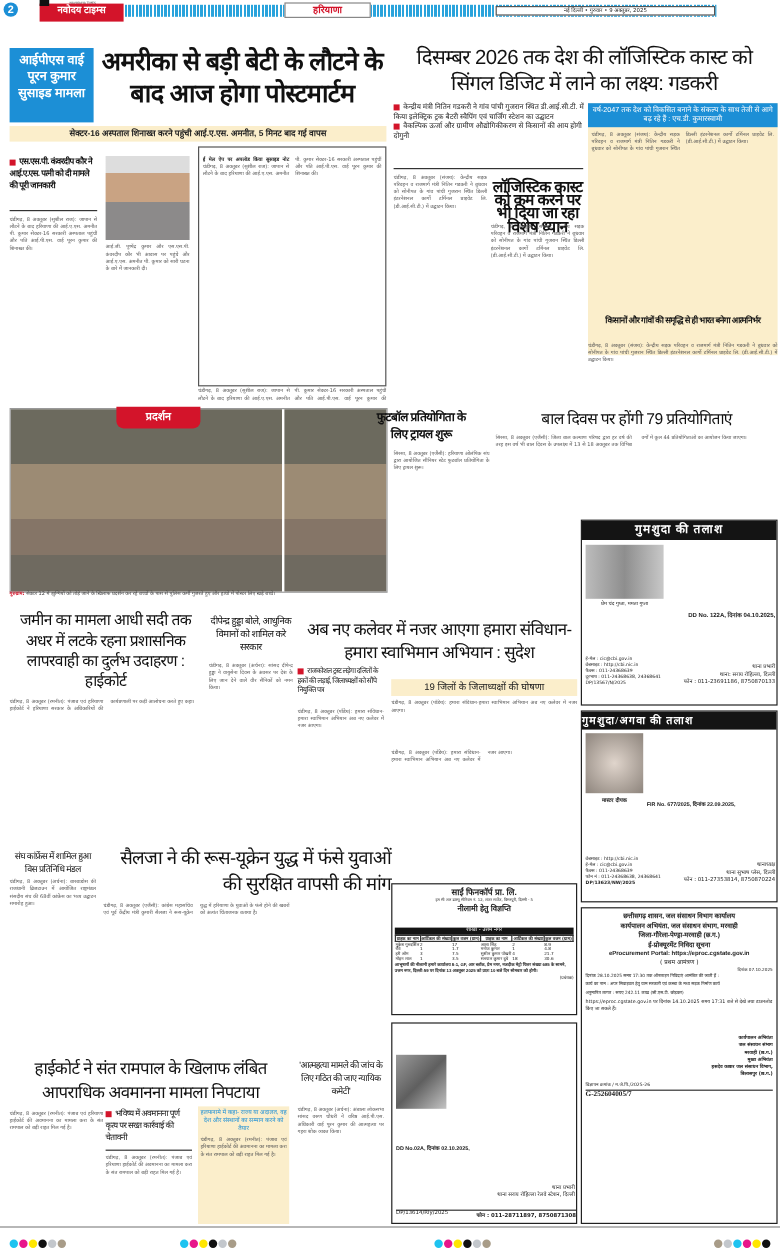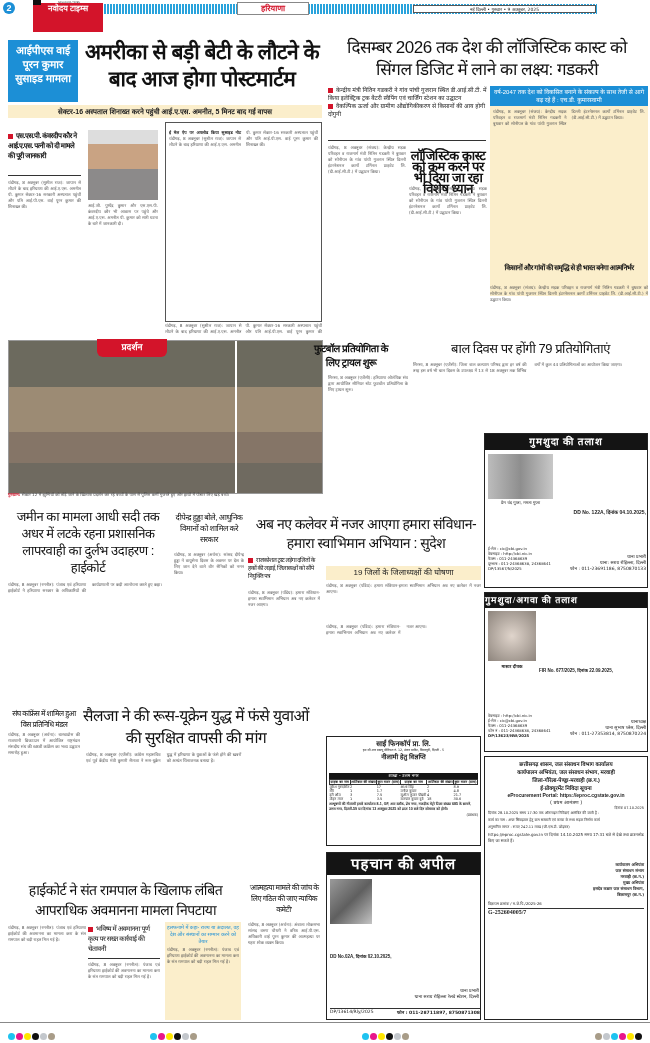--- a/index.html
+++ b/index.html
@@ -11,21 +11,21 @@
 .photo{background:linear-gradient(135deg,#7c6e5e,#b9a78e 30%,#6d6256 60%,#a99983);}
 .rule{background:#333;height:1px}
 .dots span{display:inline-block;width:7px;height:7px;border-radius:50%;margin-right:1px}
 </style>
 </head>
 <body>
 
 <div class="abs" style="left:0;top:0;width:650px;height:16px;">
   <div class="abs" style="left:3px;top:2px;width:12px;height:12px;border-radius:50%;background:#1c8fd6;color:#fff;font:bold 9px 'Liberation Sans',sans-serif;text-align:center;line-height:12px;">2</div>
   <div class="abs" style="left:58px;top:1px;font-size:2.5px;color:#333;">NAVODAYA TIMES</div>
-  <div class="abs" style="left:33px;top:3px;width:70px;height:29px;background:#d3142a;color:#fff;font:bold 8px 'Liberation Sans',sans-serif;text-align:center;line-height:11px;">नवोदय टाइम्स</div>
+  <div class="abs" style="left:33px;top:3px;width:70px;height:15px;background:#d3142a;color:#fff;font:bold 8px 'Liberation Sans',sans-serif;text-align:center;line-height:11px;">नवोदय टाइम्स</div>
   <div class="abs" style="left:33px;top:0;width:8px;height:5px;background:#111;"></div>
   <div class="abs" style="left:104px;top:4px;width:493px;height:10px;background:repeating-linear-gradient(90deg,#29a3dc 0 2px,#fff 2px 3px);"></div>
   <div class="abs" style="left:237px;top:2px;width:72px;height:13px;background:#fff;border:1px solid #888;color:#d3142a;font:bold 8px 'Liberation Sans',sans-serif;text-align:center;line-height:11px;">हरियाणा</div>
   <div class="abs" style="left:413px;top:5px;width:183px;height:8px;background:#fff;border:1px solid #555;font-size:4.5px;line-height:7px;text-align:center;">नई दिल्ली • गुरुवार • 9 अक्तूबर, 2025</div>
 </div>
 
 <div class="abs" style="left:8px;top:40px;width:70px;height:62px;background:#1c8fd6;color:#fff;font:bold 10.5px 'Liberation Sans',sans-serif;text-align:center;line-height:14px;padding-top:3px;">आईपीएस वाई पूरन कुमार सुसाइड मामला</div>
 <div class="abs hd" style="left:82px;top:38px;width:240px;font-size:21px;line-height:27px;">अमरीका से बड़ी बेटी के लौटने के बाद आज होगा पोस्टमार्टम</div>
 <div class="abs" style="left:8px;top:105px;width:314px;height:13px;background:#fbeecb;font:bold 7px 'Liberation Sans',sans-serif;text-align:center;line-height:13px;">सेक्टर-16 अस्पताल शिनाख्त करने पहुंची आई.ए.एस. अमनीत, 5 मिनट बाद गई वापस</div>
 
@@ -124,21 +124,21 @@
   </div>
   <div class="abs" style="left:78px;top:126px;width:83px;font-size:4.5px;line-height:6px;text-align:right;">
     <div>थानाध्यक्ष</div>
     <div>थाना सुभाष प्लेस, दिल्ली</div>
     <div>फोन : 011-27353814, 8750870224</div>
   </div>
 </div>
 
 <div class="abs hd" style="left:8px;top:708px;width:72px;font-size:7.5px;font-weight:normal;line-height:11px;">संघ कांफ्रेंस में शामिल हुआ विस प्रतिनिधि मंडल</div>
 <div class="abs txt" style="left:8px;top:732px;width:72px;height:100px;">चंडीगढ़, 8 अक्तूबर (अर्चना): बारबाडोस की राजधानी ब्रिजटाउन में आयोजित राष्ट्रमंडल संसदीय संघ की 68वीं कांफ्रेंस का भव्य उद्घाटन समारोह हुआ।</div>
-<div class="abs hd" style="left:78px;top:705px;width:236px;font-size:15.5px;font-weight:normal;line-height:22px;">सैलजा ने की रूस-यूक्रेन युद्ध में फंसे युवाओं की सुरक्षित वापसी की मांग</div>
+<div class="abs hd" style="left:90px;top:705px;width:236px;font-size:15.5px;font-weight:normal;line-height:22px;text-align:right;">सैलजा ने की रूस-यूक्रेन युद्ध में फंसे युवाओं की सुरक्षित वापसी की मांग</div>
 <div class="abs txt" style="left:86px;top:752px;width:236px;height:80px;column-count:3;column-gap:6px;">चंडीगढ़, 8 अक्तूबर (एजैंसी): कांग्रेस महासचिव एवं पूर्व केंद्रीय मंत्री कुमारी सैलजा ने रूस-यूक्रेन युद्ध में हरियाणा के युवाओं के फंसे होने की खबरों को अत्यंत चिंताजनक बताया है।</div>
 
 <div class="abs" style="left:326px;top:736px;width:155px;height:110px;border:1px solid #222;padding:2px;">
   <div style="font:bold 7px 'Liberation Sans',sans-serif;text-align:center;">साईं फिनकॉर्प प्रा. लि.</div>
   <div style="font-size:3.2px;text-align:center;">हम सी आर डब्ल्यू सीरियल नं. 12, शंकर मार्केट, बिसरपुरी, दिल्ली - 5</div>
   <div style="font:bold 6.5px 'Liberation Sans',sans-serif;text-align:center;">नीलामी हेतु विज्ञप्ति</div>
   <div class="txt" style="height:12px;font-size:3.2px;line-height:4px;"></div>
   <div style="background:#141414;color:#fff;font-size:4.5px;text-align:center;line-height:6px;">शाखा - उत्तम नगर</div>
   <table style="width:100%;border-collapse:collapse;font-size:3.5px;line-height:4px;">
     <tbody>
@@ -182,21 +182,20 @@
           <td>18</td>
           <td>30.6</td>
     </tr>
   </tbody>
     </table>
   <div style="font:bold 3.6px 'Liberation Sans',sans-serif;line-height:5px;margin-top:1px;">आभूषणों की नीलामी हमारे कार्यालय 8-1, GF, आर ब्लॉक, प्रेम नगर, नजदीक मेट्रो पिलर संख्या 685 के सामने, उत्तम नगर, दिल्ली-59 पर दिनांक 13 अक्तूबर 2025 को प्रातः 10 बजे दिन सोमवार को होगी।</div>
   <div style="font-size:3.5px;text-align:right;">(प्रबंधक)</div>
 </div>
 
 <div class="abs" style="left:326px;top:852px;width:155px;height:168px;border:1px solid #222;">
-  <div style="background:#141414;color:#fff;font:bold 15px 'Liberation Serif',serif;text-align:center;line-height:22px;letter-spacing:1px;">पहचान की अपील</div>
   <div class="abs photo" style="left:3px;top:26px;width:42px;height:45px;background:linear-gradient(135deg,#9a9a9a,#5f5f5f 50%,#c4c4c4);"></div>
   <div class="abs txt" style="left:48px;top:26px;width:104px;height:70px;color:#333;"></div>
   <div class="abs" style="left:3px;top:100px;width:150px;font:bold 4.5px 'Liberation Sans',sans-serif;">DD No.02A, दिनांक 02.10.2025,</div>
   <div class="abs" style="left:40px;top:135px;width:112px;font-size:4.5px;line-height:6px;text-align:right;">
     <div>थाना प्रभारी</div>
     <div>थाना सराय रोहिल्ला रेलवे स्टेशन, दिल्ली</div>
   </div>
   <div class="abs" style="left:3px;top:155px;width:150px;font-size:4.5px;border-top:0.5px solid #333;display:flex;justify-content:space-between;">
     <span>DP/13614/Rly/2025</span>
     <span style="font-weight:bold;">फोन : 011-28711897, 8750871308</span>

